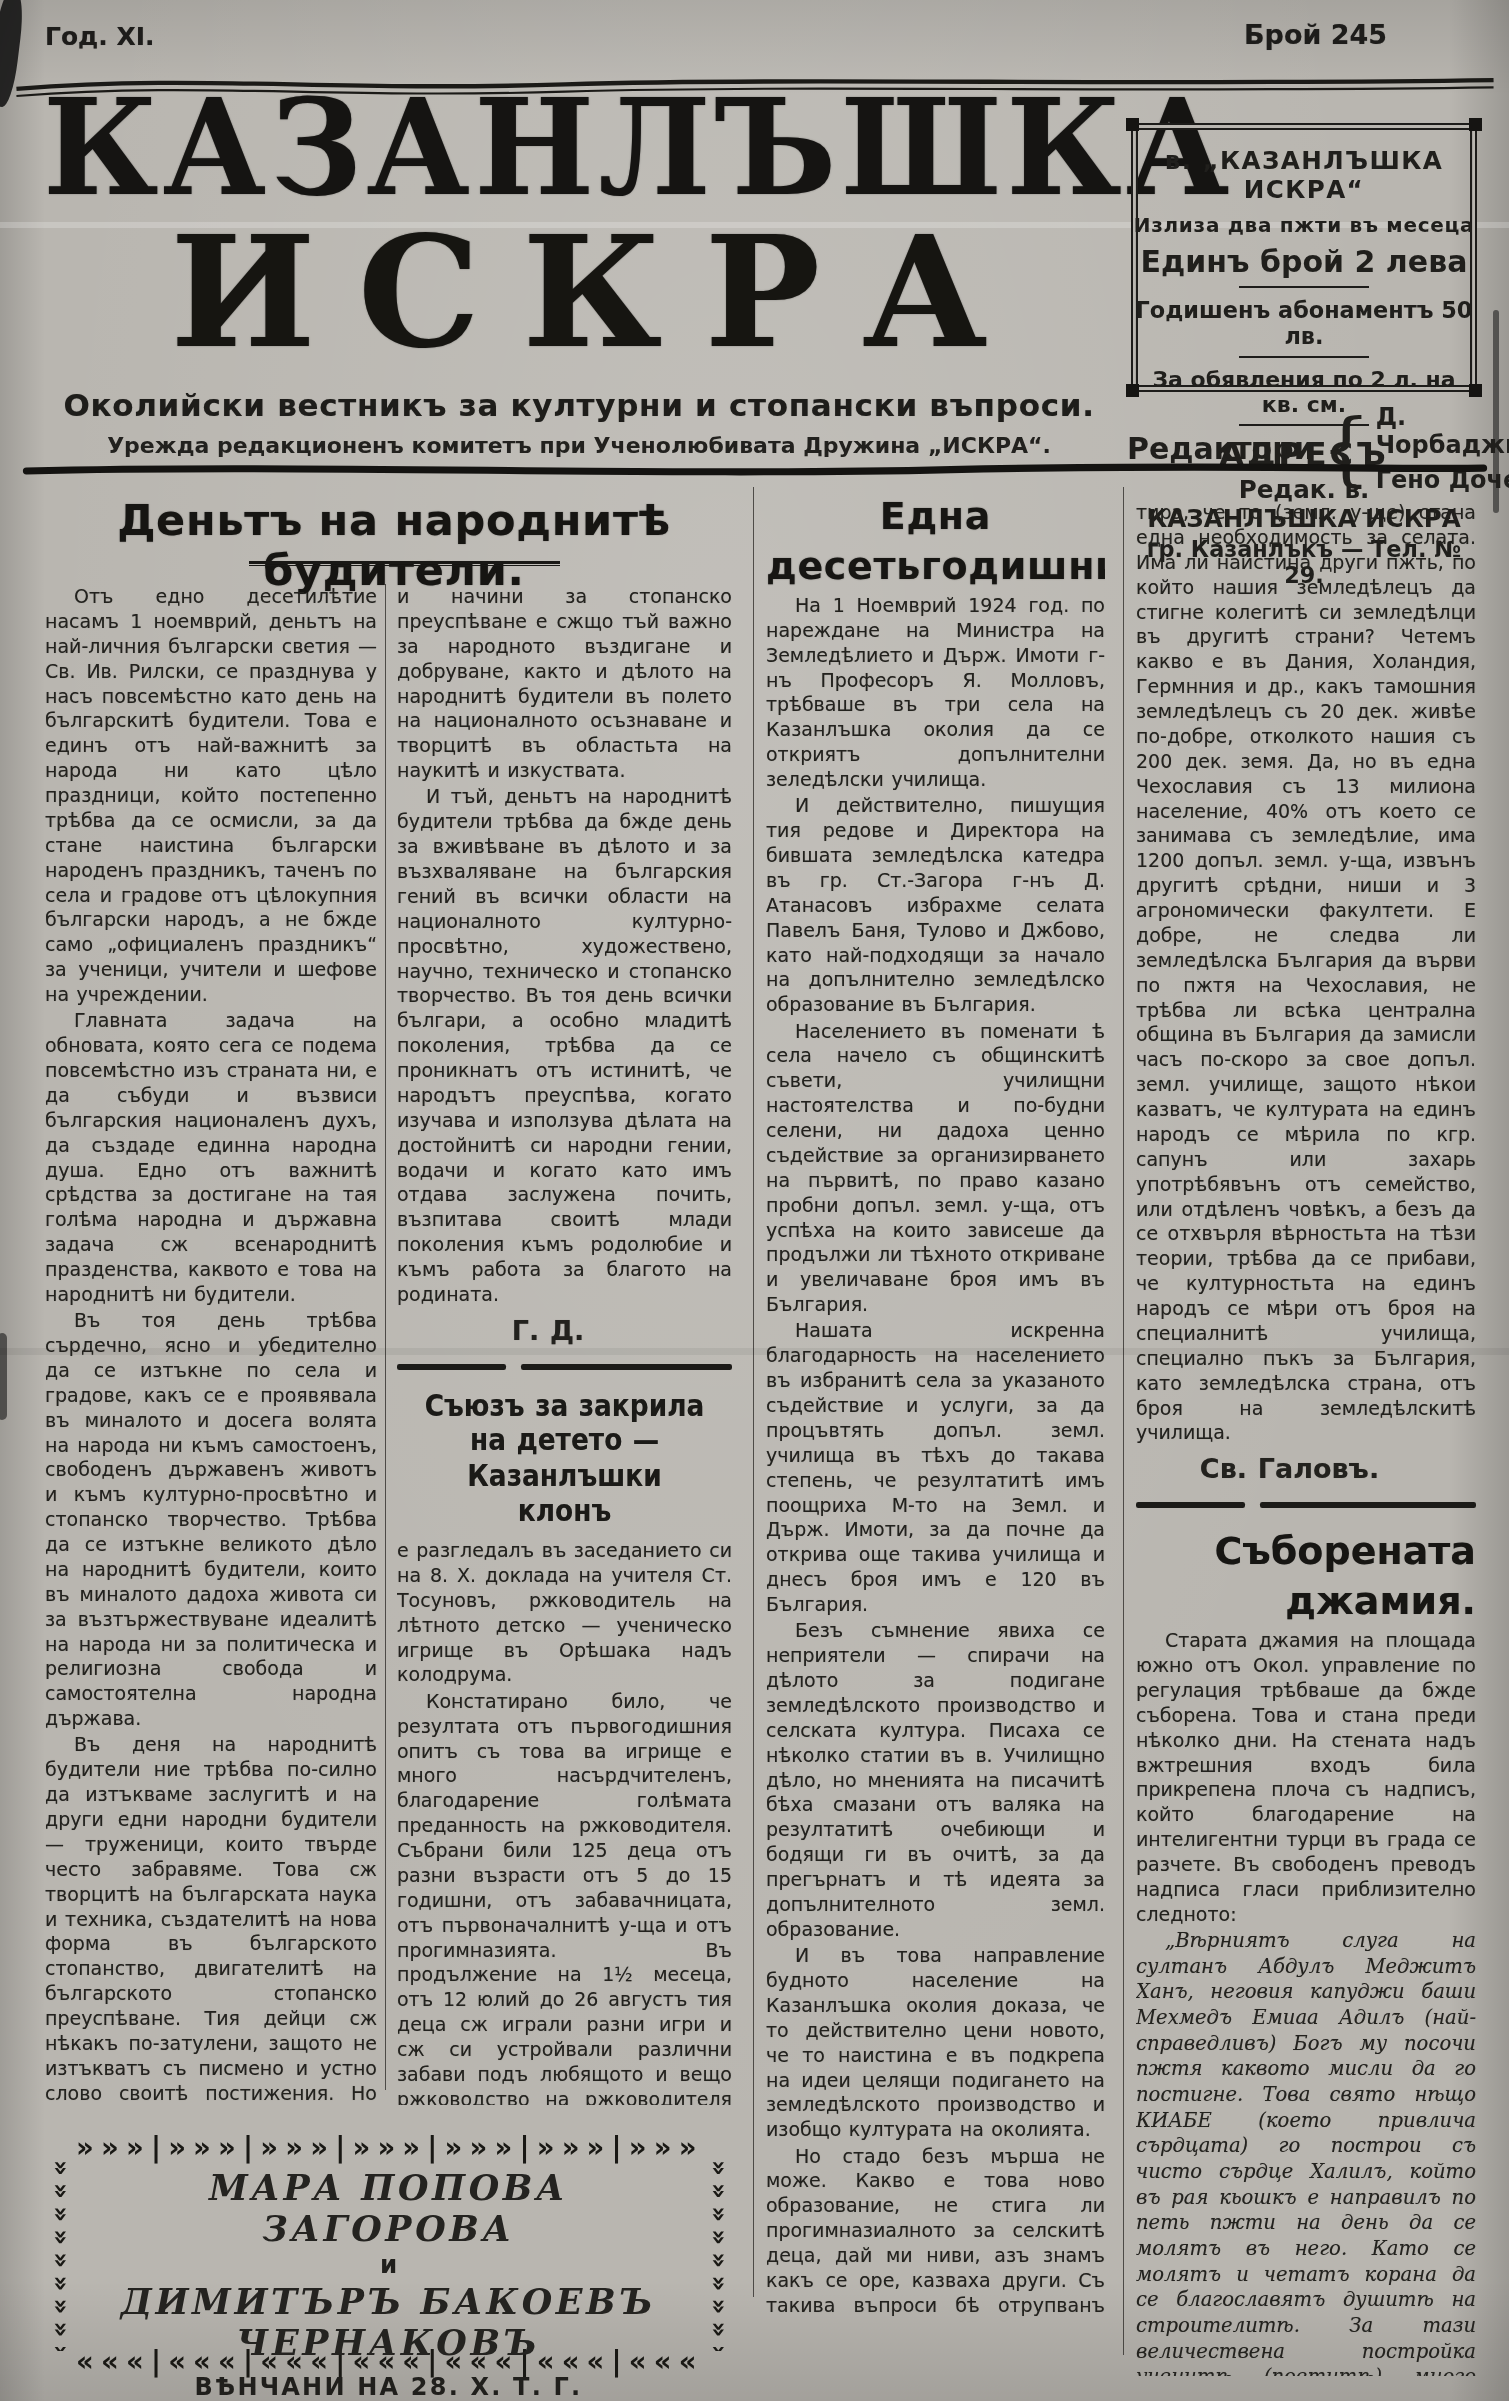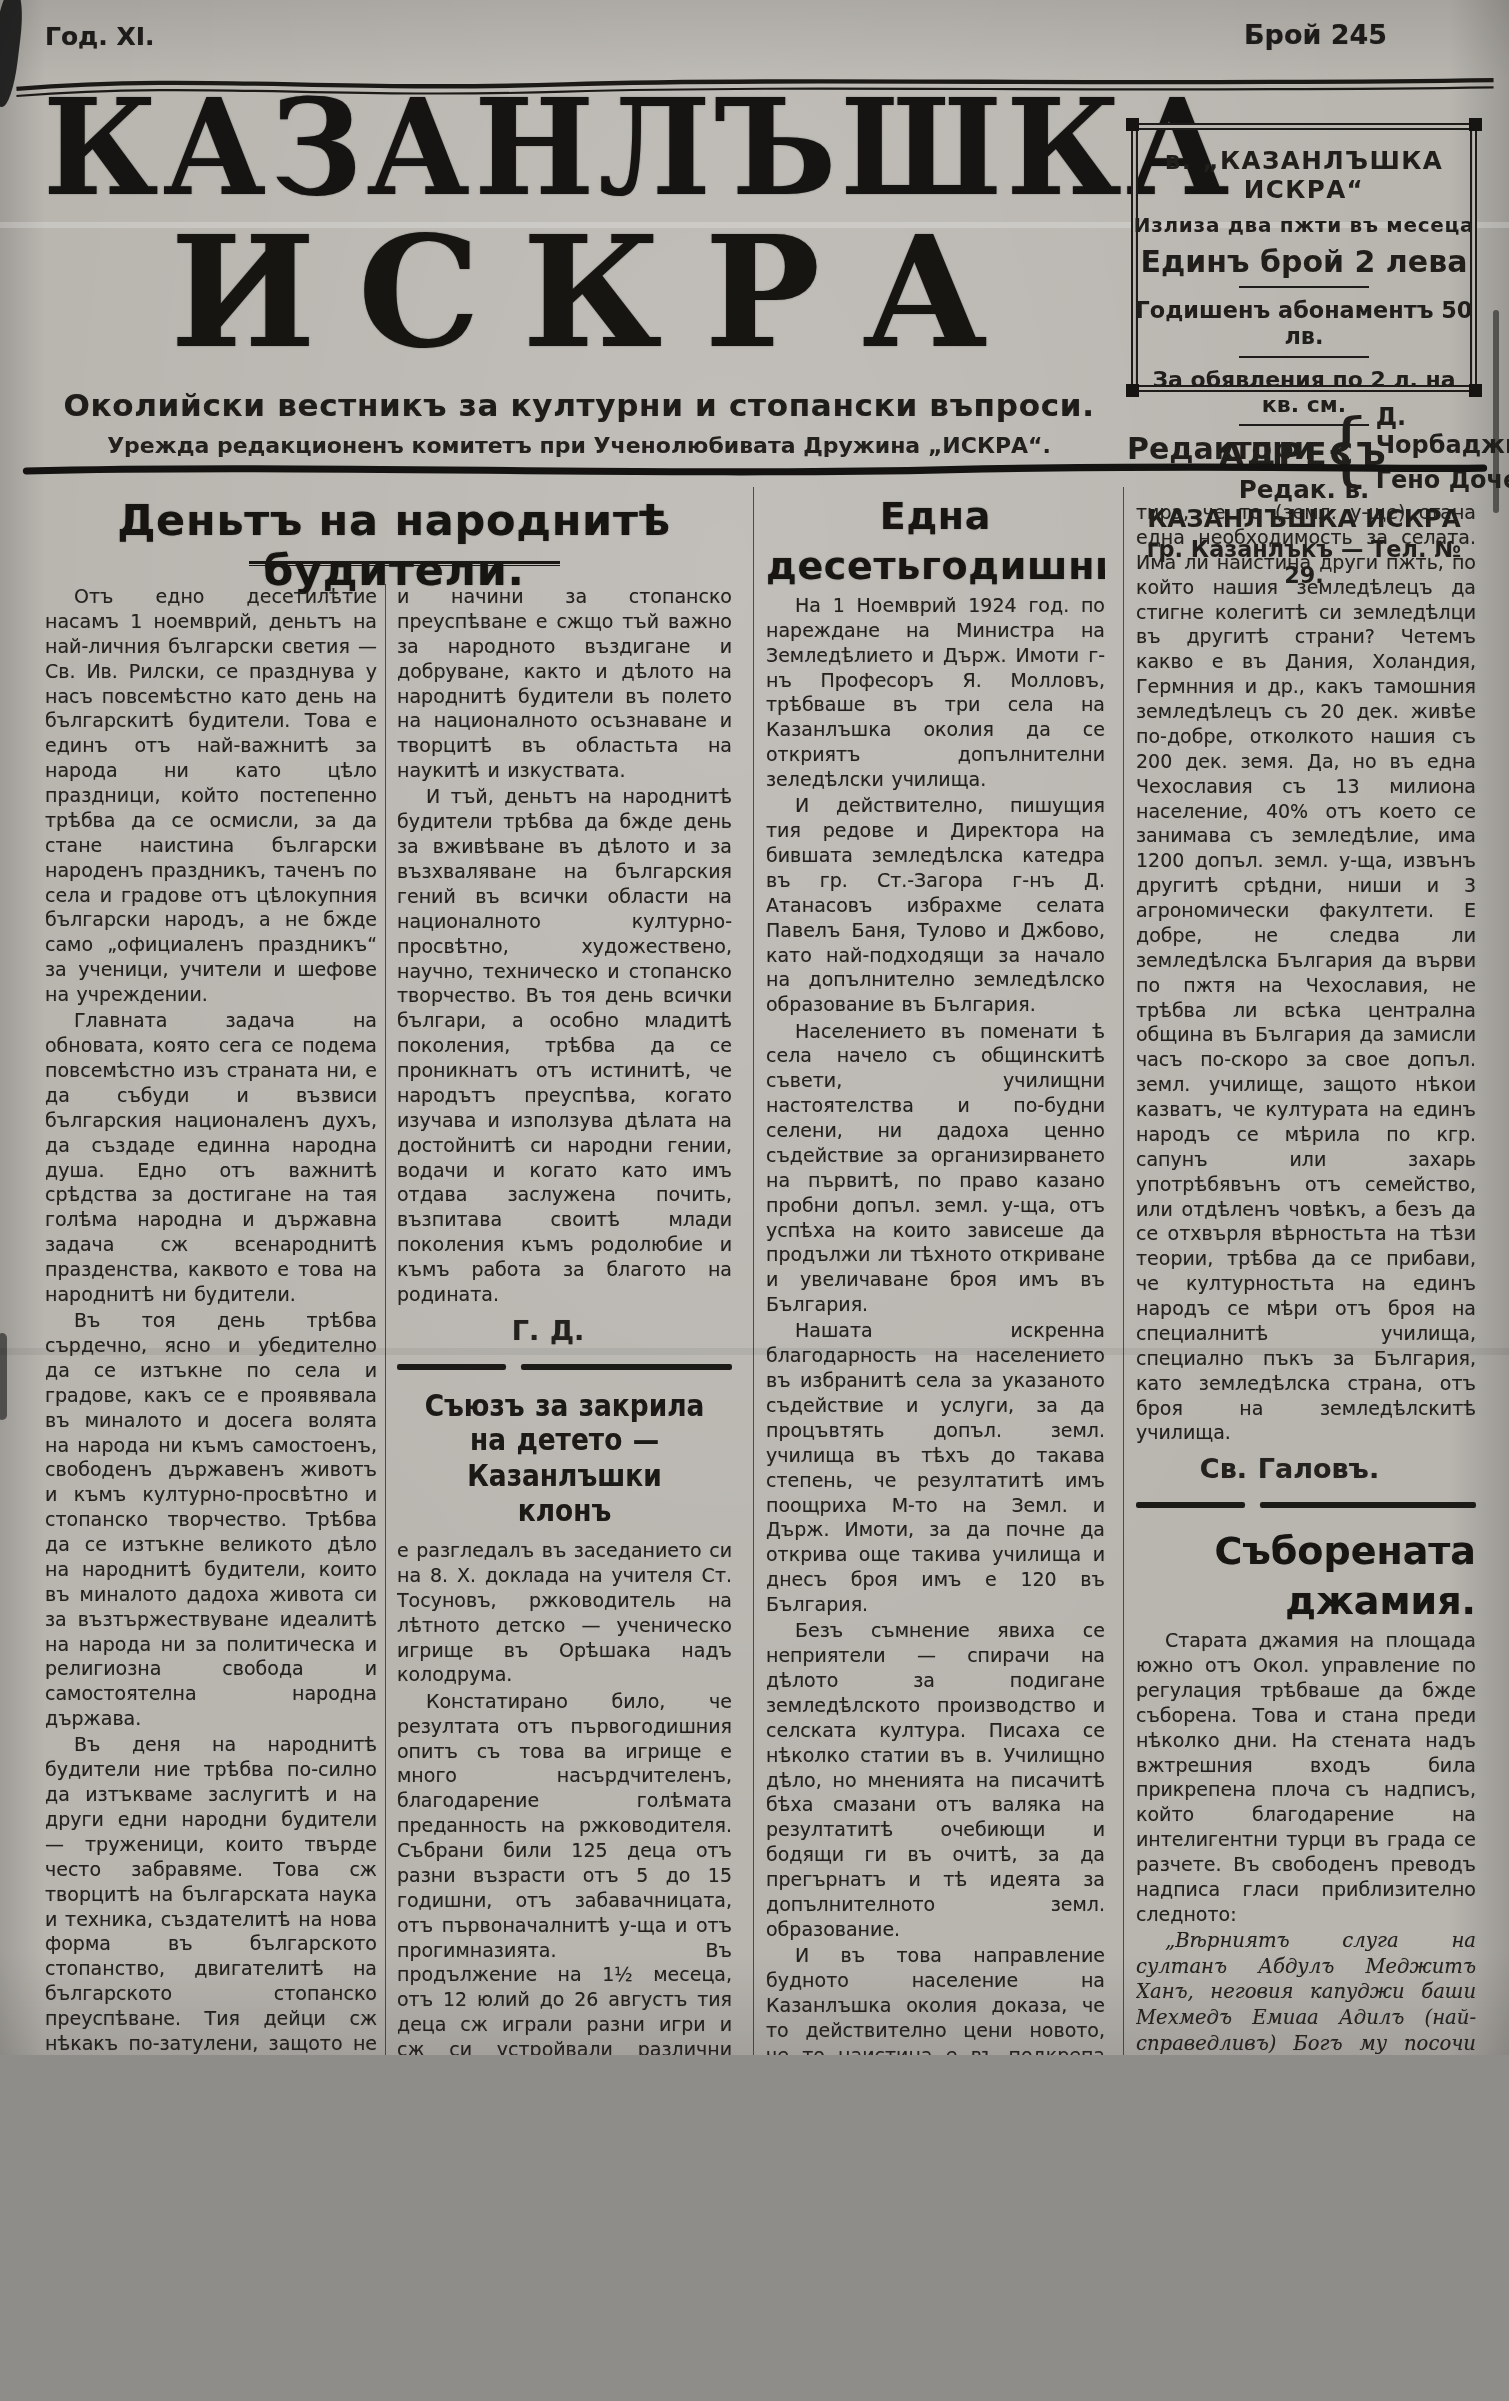--- a/index.html
+++ b/index.html
@@ -1,17 +1,17 @@
 <!DOCTYPE html>
 <html style="font-size:11.6px"><head>
 <meta charset="utf-8">
 <style>
   html,body{margin:0;padding:0;background:#8f8d89;}
   #page{
-    position:relative;width:1509px;height:2055px;overflow:hidden;
+    position:relative;width:1509px;height:2401px;overflow:hidden;
     background:
       radial-gradient(ellipse at 48% 28%, rgba(255,255,255,0.12), transparent 62%),
       linear-gradient(90deg, rgba(0,0,0,0.14) 0, rgba(0,0,0,0) 3%, rgba(0,0,0,0) 96%, rgba(0,0,0,0.16) 100%),
       linear-gradient(180deg, rgba(0,0,0,0.10) 0, rgba(0,0,0,0) 4%, rgba(0,0,0,0) 95%, rgba(0,0,0,0.12) 100%),
       #b9b6b0;
     font-family:"DejaVu Sans","Liberation Sans",sans-serif;color:#201f1c;
   }
   .abs{position:absolute;}
   
   .hdr{font-weight:bold;color:#1d1c1a;text-shadow:0 0 0.7px rgba(25,25,25,.45);}

